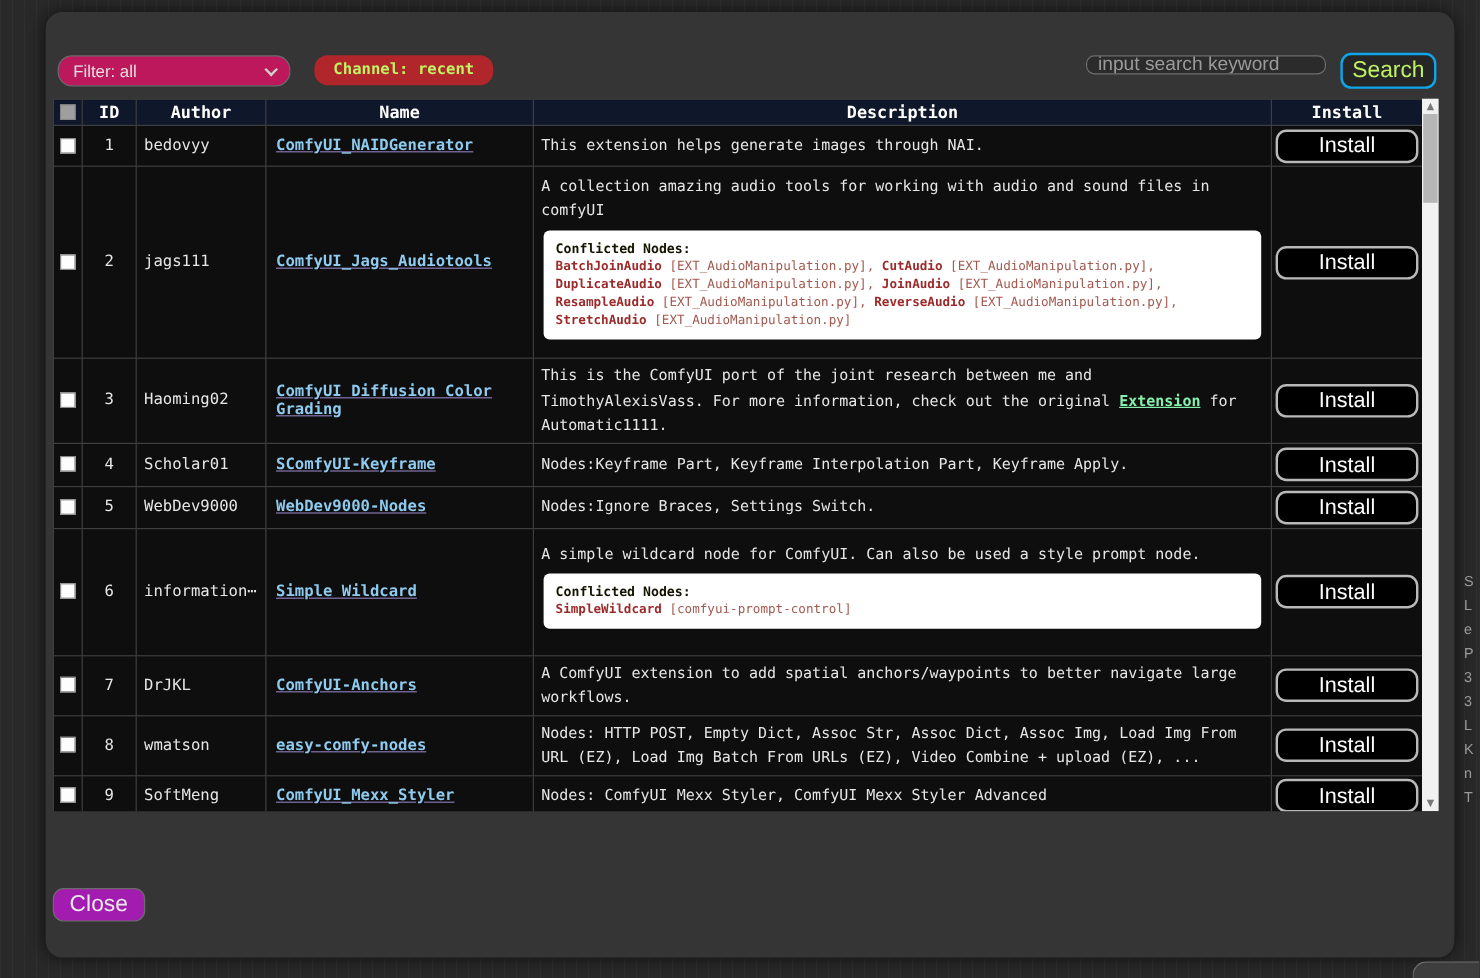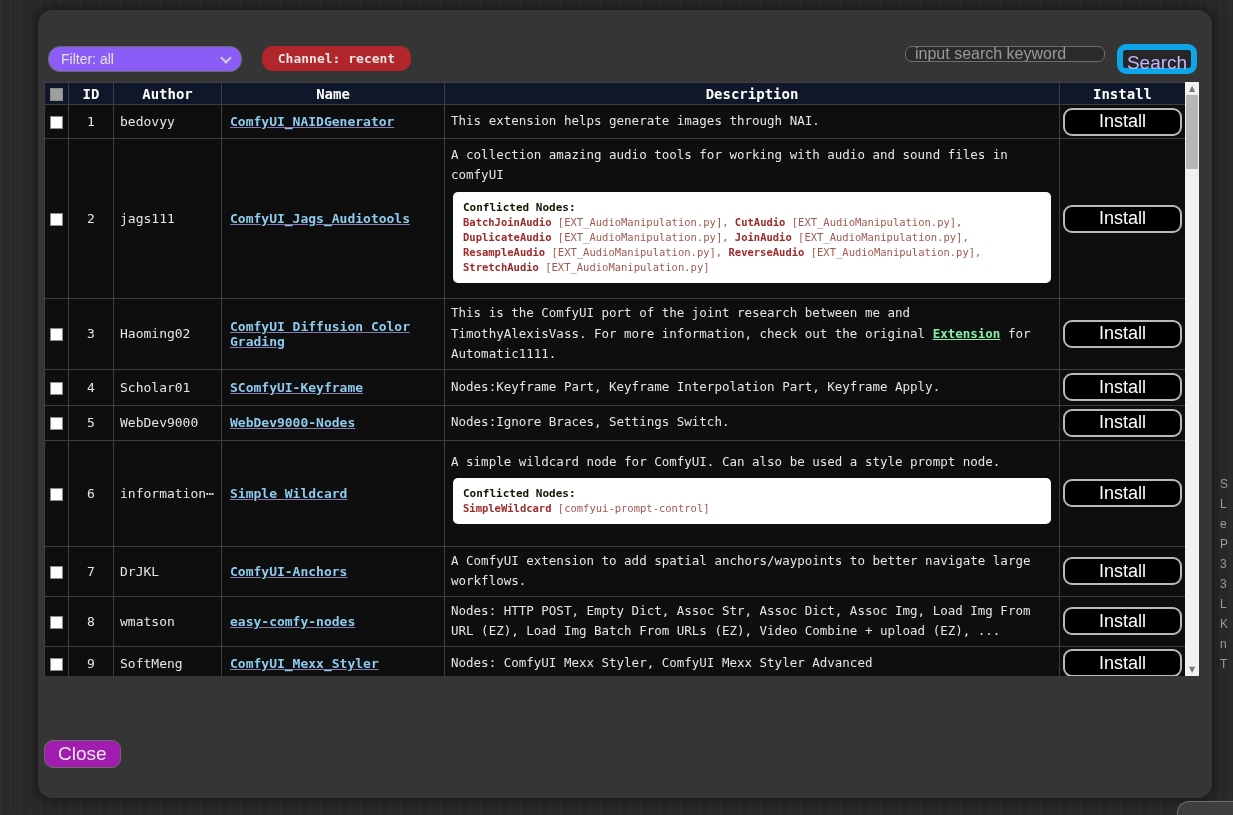--- a/index.html
+++ b/index.html
@@ -11,46 +11,46 @@
     position: relative;
   }
   .dialog {
     position: absolute; left: 38px; top: 10px; width: 1174px; height: 788px;
     background: #353535; border-radius: 14px;
     box-shadow: 0 0 14px rgba(0,0,0,0.65);
   }
   
   .filter-wrap { position: absolute; left: 10px; top: 36px; width: 194px; height: 26px; }
   .filter-wrap select {
-    width: 100%; height: 100%; background: #8b5cf6; color: #e3e3e3;
+    width: 100%; height: 100%; background: #be185d; color: #e3e3e3;
     border: 1px solid #6a6a6a; border-radius: 12px; padding: 0 26px 0 12px;
     font-family: "Liberation Sans", sans-serif; font-size: 14px;
     appearance: none; -webkit-appearance: none; outline: none;
   }
   .filter-chevron {
     position: absolute; right: 12px; top: 8px; width: 8px; height: 8px;
     border-right: 2px solid #cfcfcf; border-bottom: 2px solid #cfcfcf;
     transform: rotate(45deg); pointer-events: none;
   }
   .channel-btn {
     position: absolute; left: 224px; top: 36px; width: 149px; height: 25px;
-    background: #b0262b; color: #e5e5e5; border: none; border-radius: 11px;
+    background: #b0262b; color: #bef264; border: none; border-radius: 11px;
     font-family: "DejaVu Sans Mono", monospace; font-size: 13px; font-weight: bold;
     text-align: center; line-height: 24px; cursor: pointer;
   }
   .search-input {
     position: absolute; left: 867px; top: 36px; width: 200px; height: 16px;
     background: #2b2b2b; border: 1px solid #6e6e6e; border-radius: 7px;
     color: #dddddd; padding: 0 9px; font-family: "Liberation Sans", sans-serif; font-size: 16px;
     outline: none;
   }
   .search-input::placeholder { color: #9a9a9a; }
   .search-btn {
     position: absolute; left: 1079px; top: 34px; width: 80px; height: 30px;
-    background: #262626; color: #c4b5fd; border: 6px solid #0ea5e9; border-radius: 9px;
+    background: #262626; color: #bef264; border: 2px solid #0ea5e9; border-radius: 9px;
     font-family: "Liberation Sans", sans-serif; font-size: 19px; line-height: 26px;
     text-align: center; cursor: pointer;
   }
   
   .grid-wrap {
     position: absolute; left: 6px; top: 72px; width: 1155px; height: 594px;
     overflow: hidden;
   }
   table.grid {
     position: absolute; left: 0; top: 0; width: 1141px;

